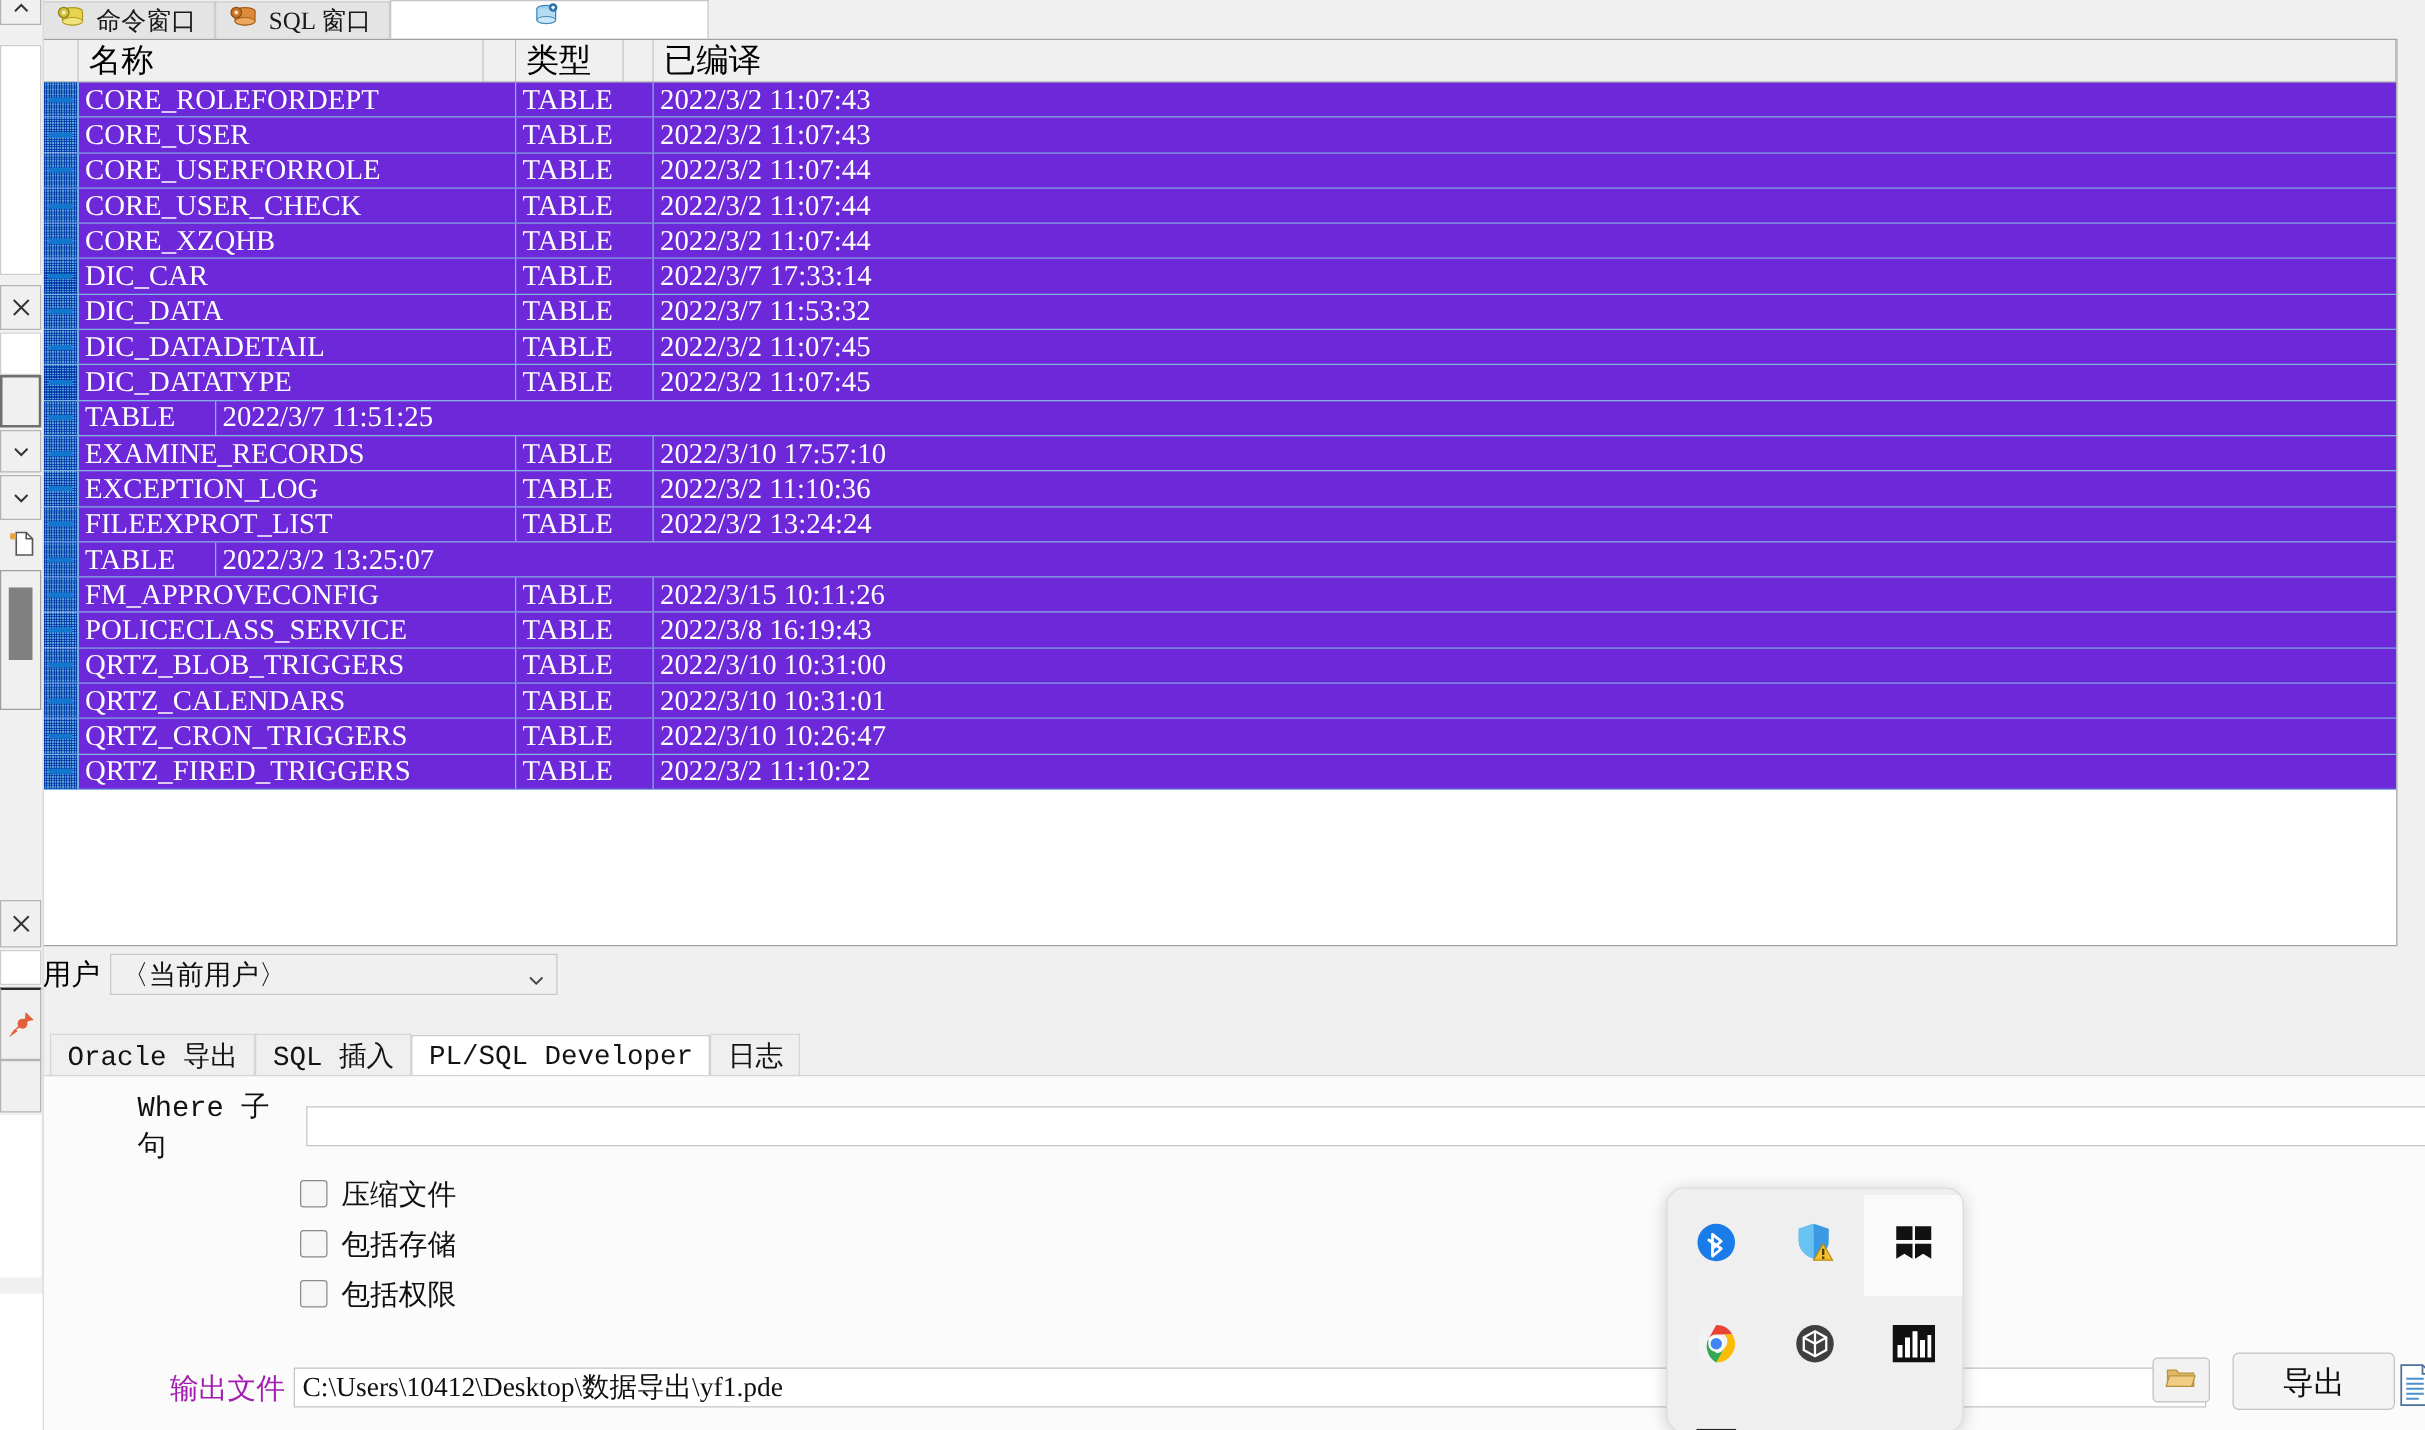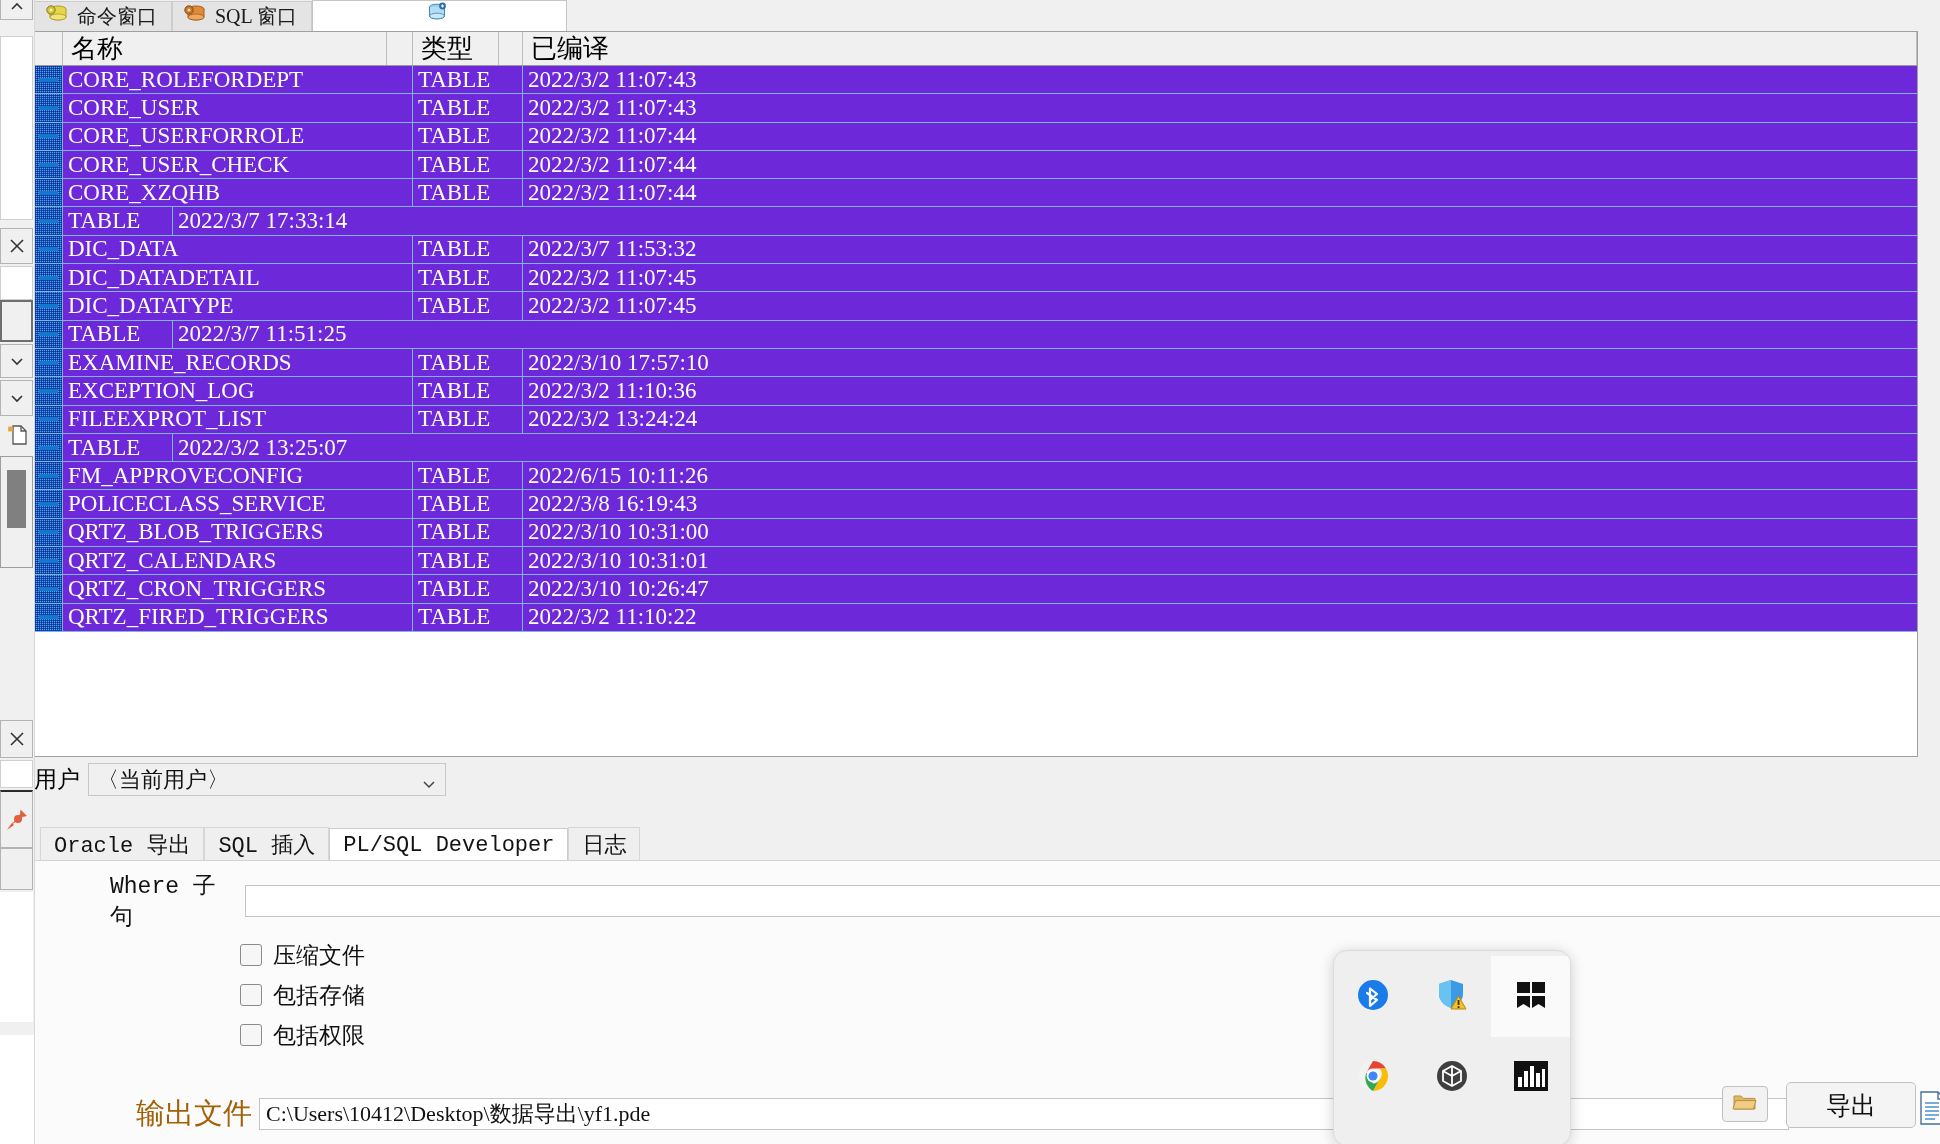--- a/index.html
+++ b/index.html
@@ -291,22 +291,22 @@
   
   .outrow {
     position: absolute;
     left: 136px; top: 1094px;
     display: flex;
     align-items: center;
     gap: 7px;
   }
   .outlabel {
     font-family: "Liberation Serif", serif;
-    font-size: 29px;
-    color: #a16207;
+    font-size: 23px;
+    color: #a21caf;
   }
   .outinput {
     width: 1530px; height: 32px;
     background: #ffffff;
     border: 1px solid #c4c4c4;
     box-sizing: border-box;
     font-family: "Liberation Serif", serif;
     font-size: 22px;
     padding: 0 6px;
     color: #111;
@@ -536,20 +536,21 @@
           <div class="gcell c-comp">2022/3/2  11:07:44</div>
         </div>
         <div class="grow">
           <div class="gcell c-sel"></div>
           <div class="gcell c-name">CORE_XZQHB</div>
           <div class="gcell c-type">TABLE</div>
           <div class="gcell c-comp">2022/3/2  11:07:44</div>
         </div>
         <div class="grow">
           <div class="gcell c-sel"></div>
+          <div class="gcell c-name">DIC_CAR</div>
           <div class="gcell c-type">TABLE</div>
           <div class="gcell c-comp">2022/3/7  17:33:14</div>
         </div>
         <div class="grow">
           <div class="gcell c-sel"></div>
           <div class="gcell c-name">DIC_DATA</div>
           <div class="gcell c-type">TABLE</div>
           <div class="gcell c-comp">2022/3/7  11:53:32</div>
         </div>
         <div class="grow">
@@ -589,21 +590,21 @@
         </div>
         <div class="grow">
           <div class="gcell c-sel"></div>
           <div class="gcell c-type">TABLE</div>
           <div class="gcell c-comp">2022/3/2  13:25:07</div>
         </div>
         <div class="grow">
           <div class="gcell c-sel"></div>
           <div class="gcell c-name">FM_APPROVECONFIG</div>
           <div class="gcell c-type">TABLE</div>
-          <div class="gcell c-comp">2022/6/15  10:11:26</div>
+          <div class="gcell c-comp">2022/3/15  10:11:26</div>
         </div>
         <div class="grow">
           <div class="gcell c-sel"></div>
           <div class="gcell c-name">POLICECLASS_SERVICE</div>
           <div class="gcell c-type">TABLE</div>
           <div class="gcell c-comp">2022/3/8  16:19:43</div>
         </div>
         <div class="grow">
           <div class="gcell c-sel"></div>
           <div class="gcell c-name">QRTZ_BLOB_TRIGGERS</div>

